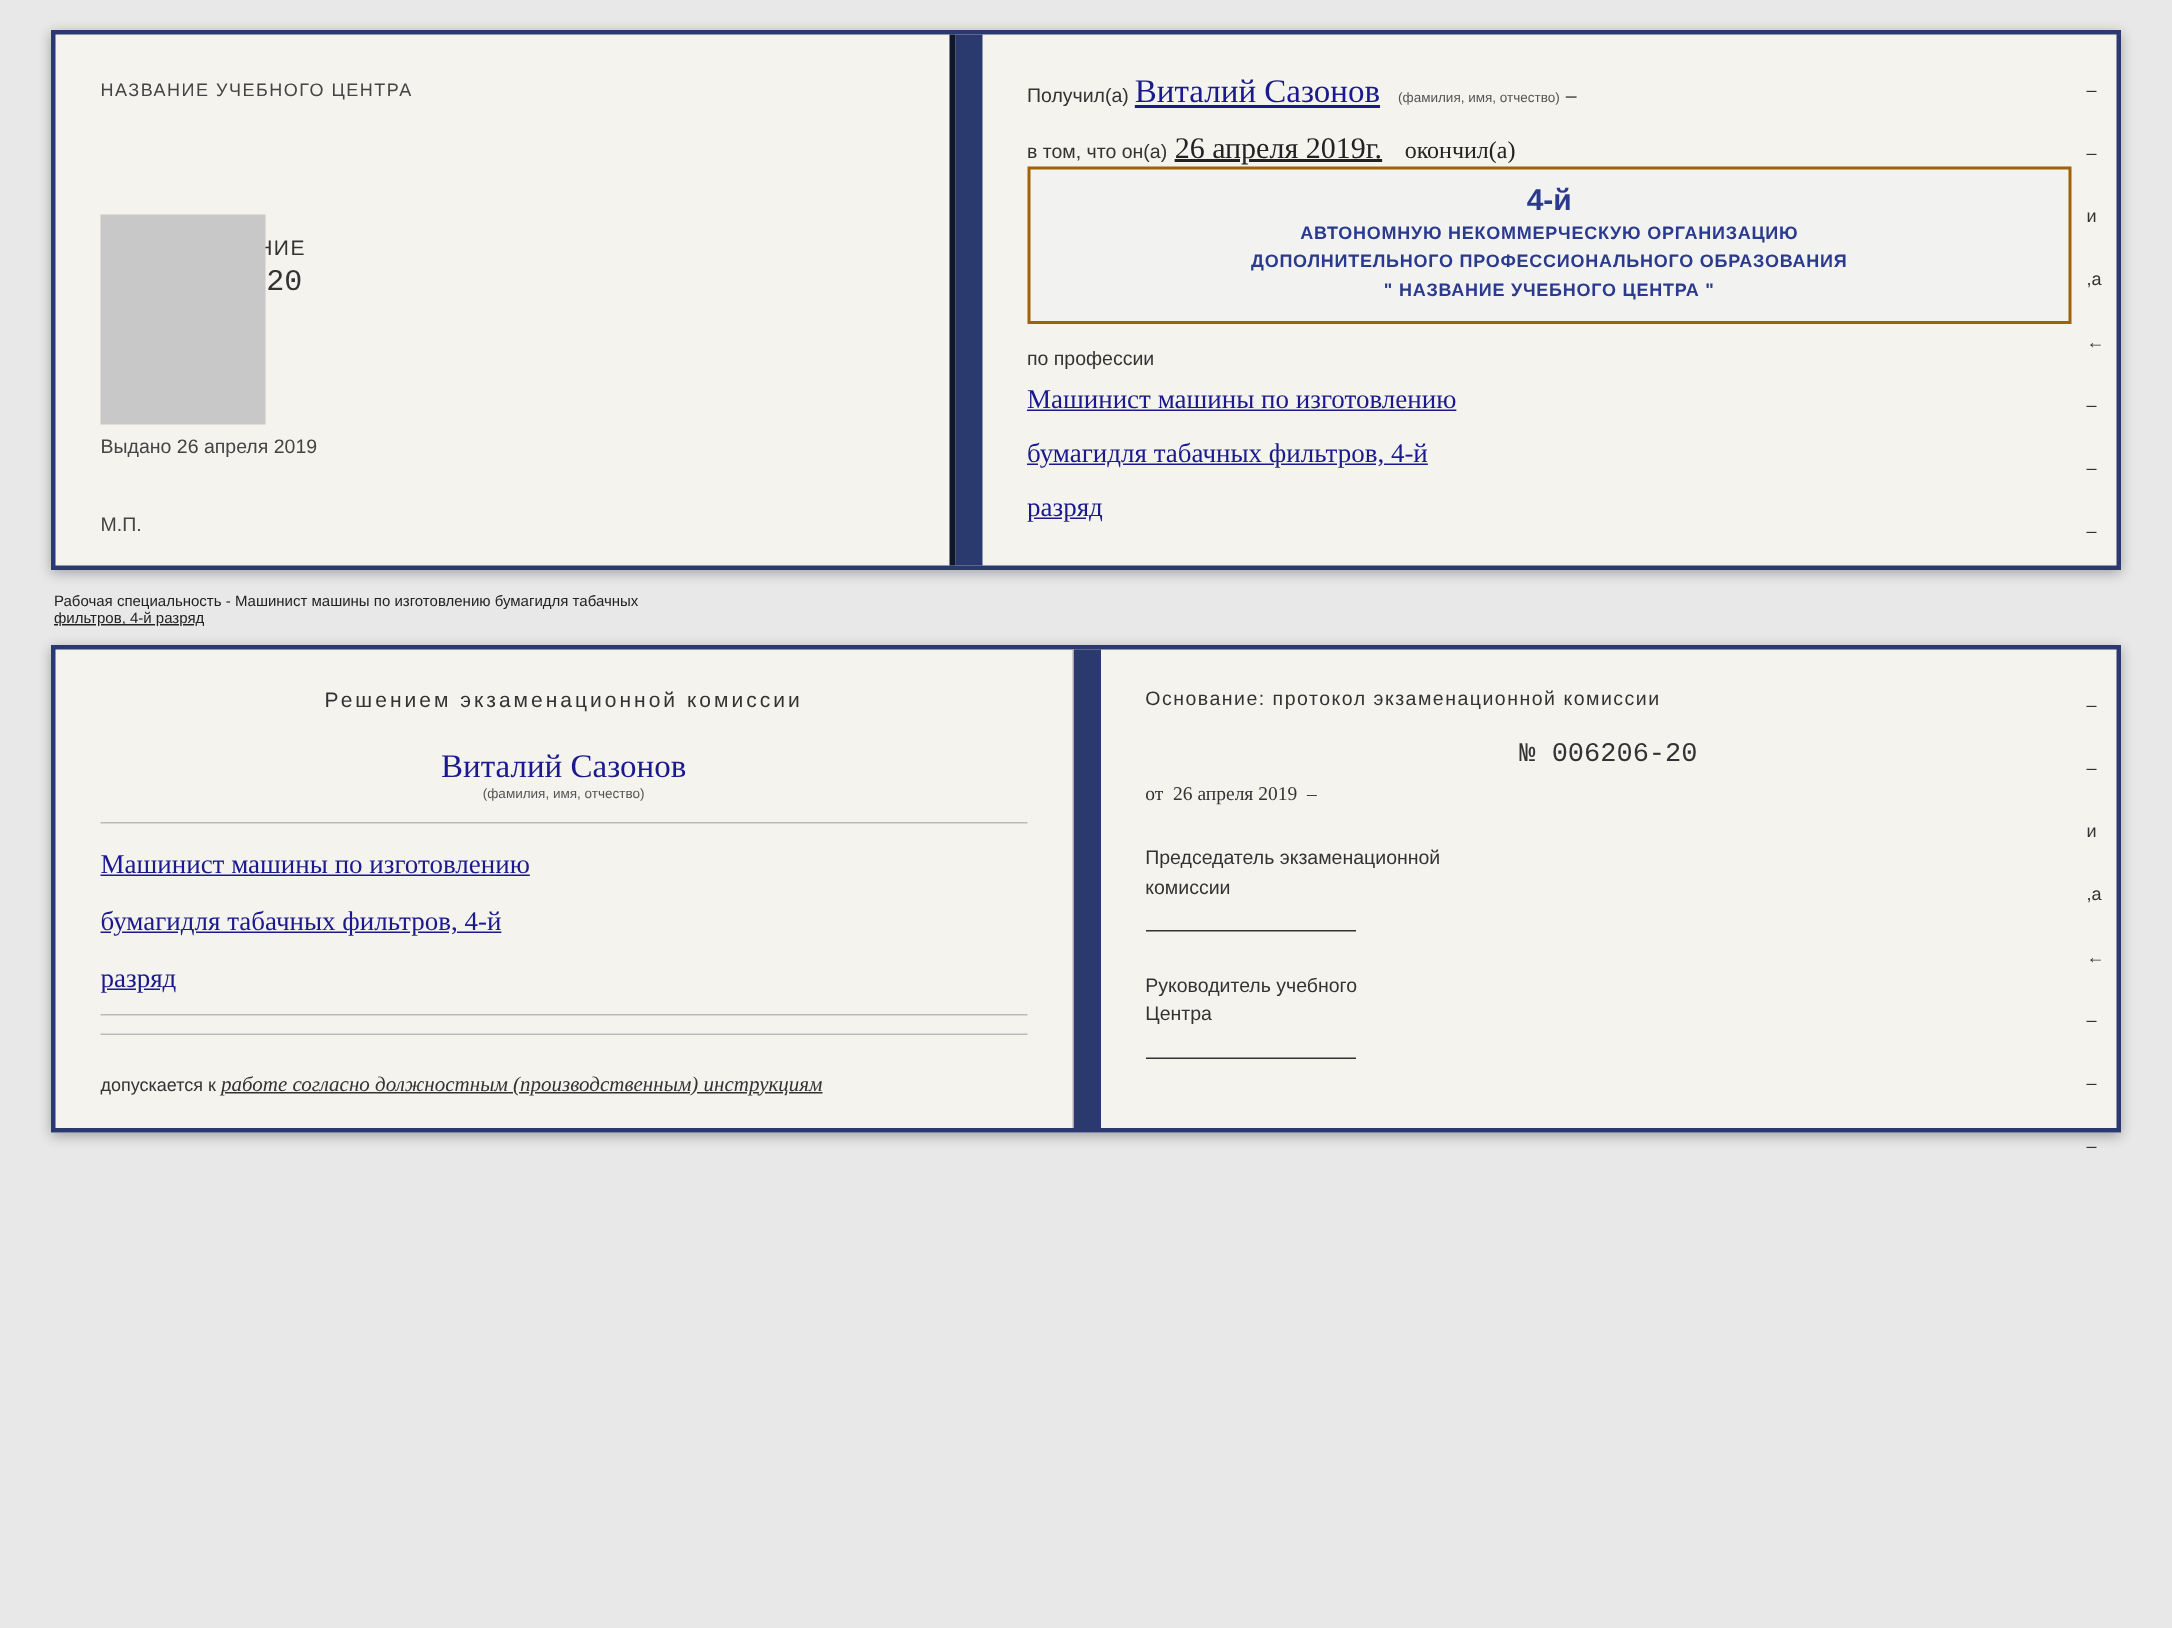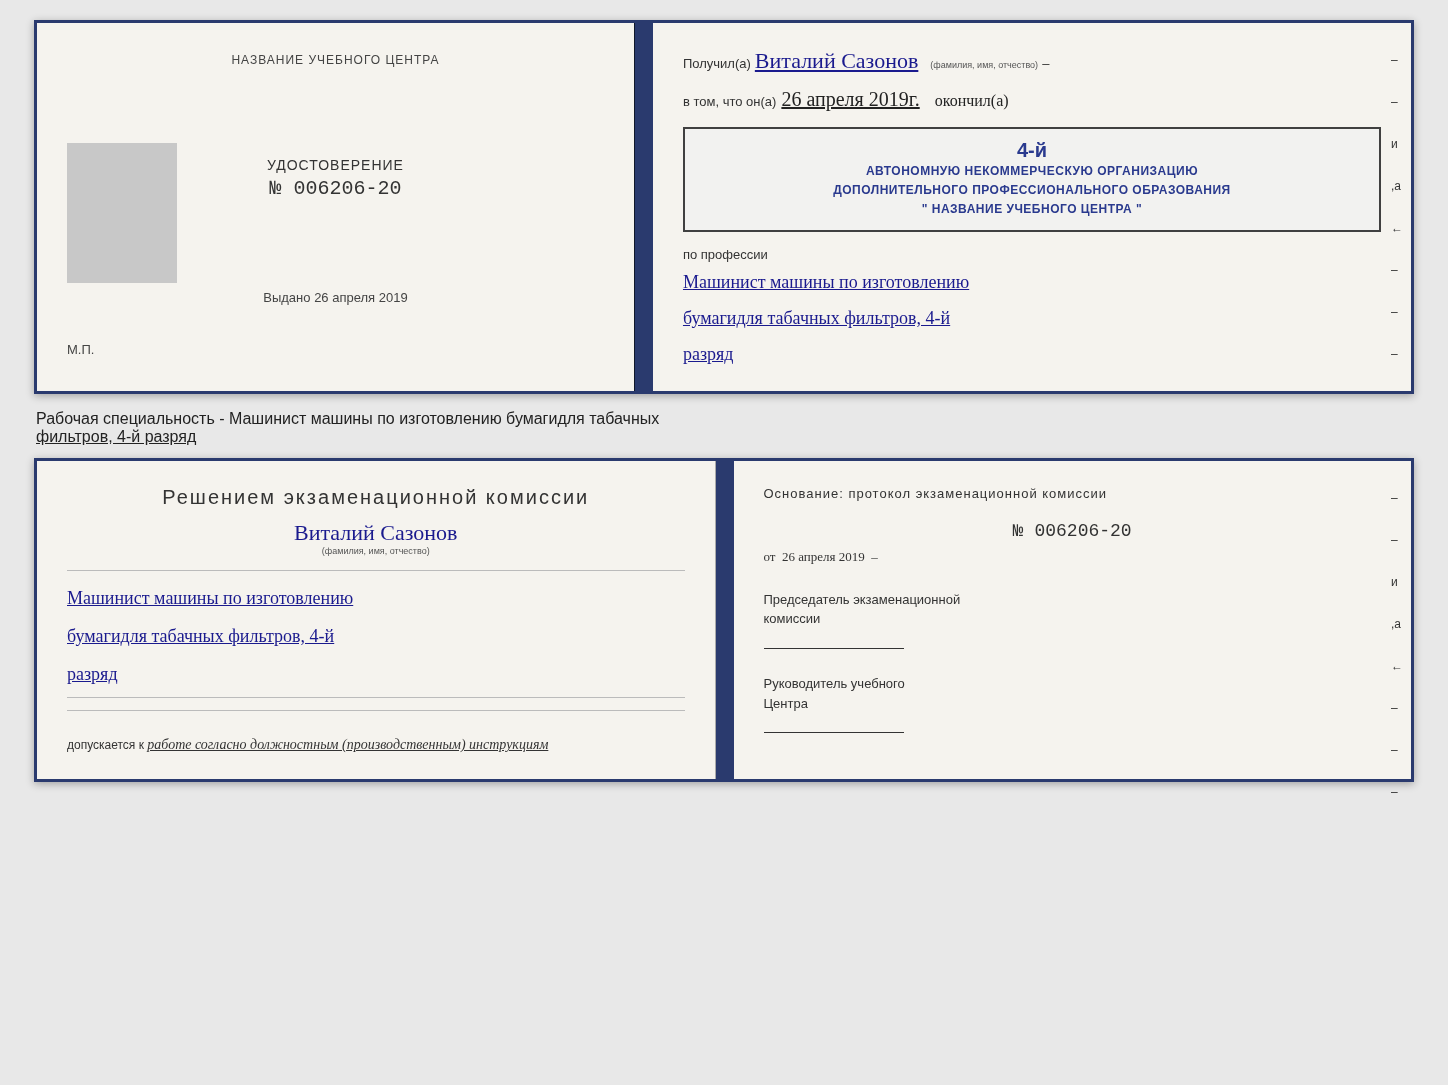--- a/index.html
+++ b/index.html
@@ -31,22 +31,22 @@
       background: #2a3a6e;
       flex-shrink: 0;
     }
 
     
     .left-page {
       flex: 1;
       padding: 30px 30px 20px 30px;
       display: flex;
       flex-direction: column;
-      align-items: center;
-      border-right: 1px solid #0f172a;
+      align-items: flex-start;
+      border-right: 4px solid #0f172a;
       position: relative;
     }
 
     .left-page-title {
       font-size: 12px;
       letter-spacing: 1px;
       text-align: center;
       color: #444;
       margin-bottom: 30px;
       font-family: Arial, sans-serif;
@@ -149,22 +149,22 @@
     }
 
     .handwritten-okonchil {
       font-family: 'Segoe Script', 'Comic Sans MS', cursive;
       font-size: 16px;
       color: #222;
       margin-left: 10px;
     }
 
     .stamp-block {
-      margin-top: 16px;
-      border: 2px solid #404040;
+      margin-top: 0;
+      border: 2px solid #a16207;
       padding: 10px 12px;
       position: relative;
       background: rgba(230,240,255,0.15);
     }
 
     .stamp-text {
       font-size: 12px;
       font-family: Arial, sans-serif;
       color: #2a3a8e;
       text-align: center;
@@ -205,21 +205,21 @@
       flex-direction: column;
       gap: 28px;
       font-size: 12px;
       color: #333;
       font-family: Arial, sans-serif;
     }
 
     
     .between-text {
       width: 1380px;
-      font-size: 16px;
+      font-size: 10px;
       font-family: Arial, sans-serif;
       color: #222;
       padding: 6px 2px 2px 2px;
     }
 
     .underlined-text {
       text-decoration: underline;
     }
 
     
@@ -235,26 +235,26 @@
     
     .bottom-left {
       flex: 1;
       padding: 25px 30px 20px 30px;
       border-right: 1px solid #aaa;
       display: flex;
       flex-direction: column;
     }
 
     .resheniem-title {
-      font-size: 20px;
+      font-size: 14px;
       font-family: Arial, sans-serif;
       color: #333;
       text-align: center;
       letter-spacing: 2px;
-      margin-bottom: 6px;
+      margin-bottom: 19px;
     }
 
     .bottom-handwritten-name {
       font-family: 'Segoe Script', 'Comic Sans MS', cursive;
       font-size: 22px;
       color: #1a1a8e;
       margin-top: 5px;
       text-align: center;
     }
 

